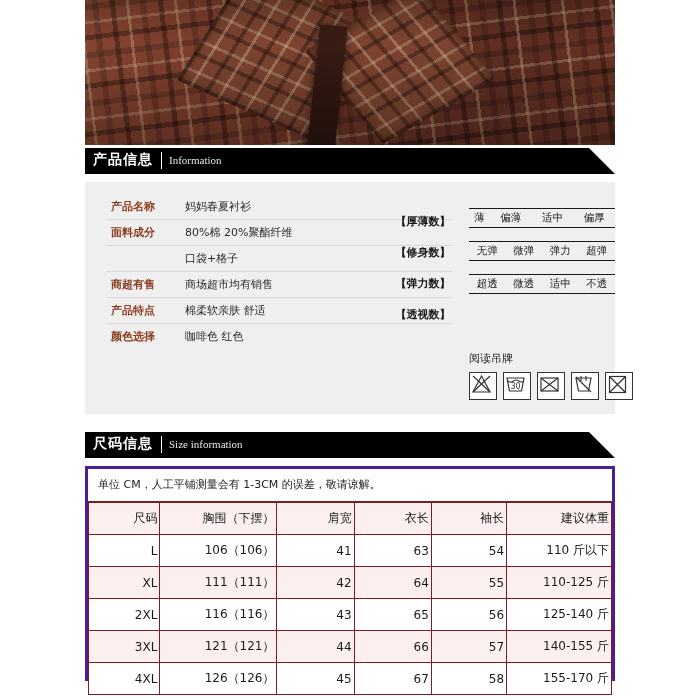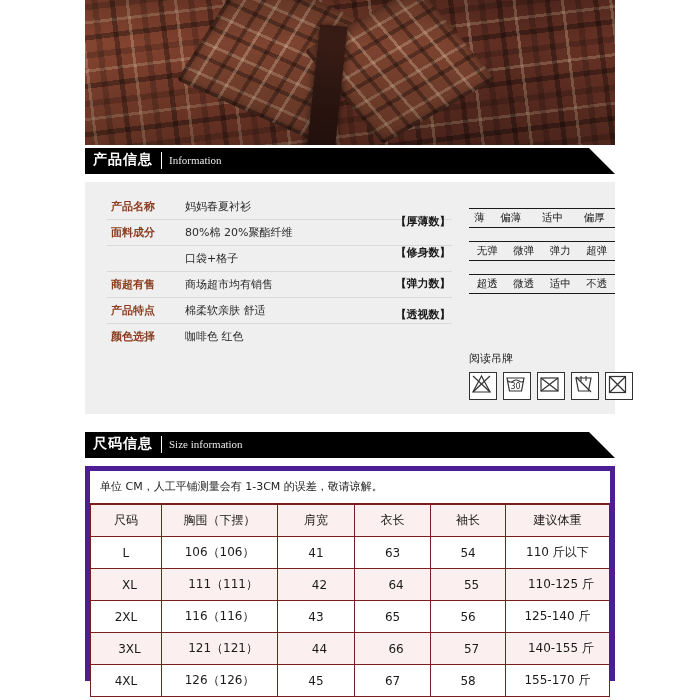--- a/index.html
+++ b/index.html
@@ -223,21 +223,21 @@
   }
   .wicon svg { display: block; }
 
   
   .size-box {
     position: absolute;
     left: 85px;
     top: 466px;
     width: 530px;
     height: 215px;
-    border: 5px solid #4c1d95;
+    border: 3px solid #4c1d95;
     background: #fff;
     box-sizing: border-box;
   }
   .size-note {
     height: 32px;
     line-height: 32px;
     padding-left: 10px;
     font-size: 11px;
     color: #222;
     border-bottom: 1px solid #7a1f1f;
@@ -245,21 +245,21 @@
   }
   table.size {
     width: 100%;
     border-collapse: collapse;
     font-size: 12px;
     font-family: "DejaVu Sans", sans-serif;
   }
   table.size th, table.size td {
     border: 1px solid #7a1f1f;
     height: 31px;
-    text-align: center;
+    text-align: right;
     color: #1a1a1a;
     font-weight: normal;
     padding: 0 2px;
   }
   table.size th { background: #fbeff0; font-size: 12px; }
   table.size tr.alt td { background: #fbeff0; padding-left: 9px; }
   table.size tr td { background: #ffffff; }
   table.size tr.alt td { background: #fbeff0; }
   table.size col.c0 { width: 72px; }
   table.size col.c1 { width: 118px; }

